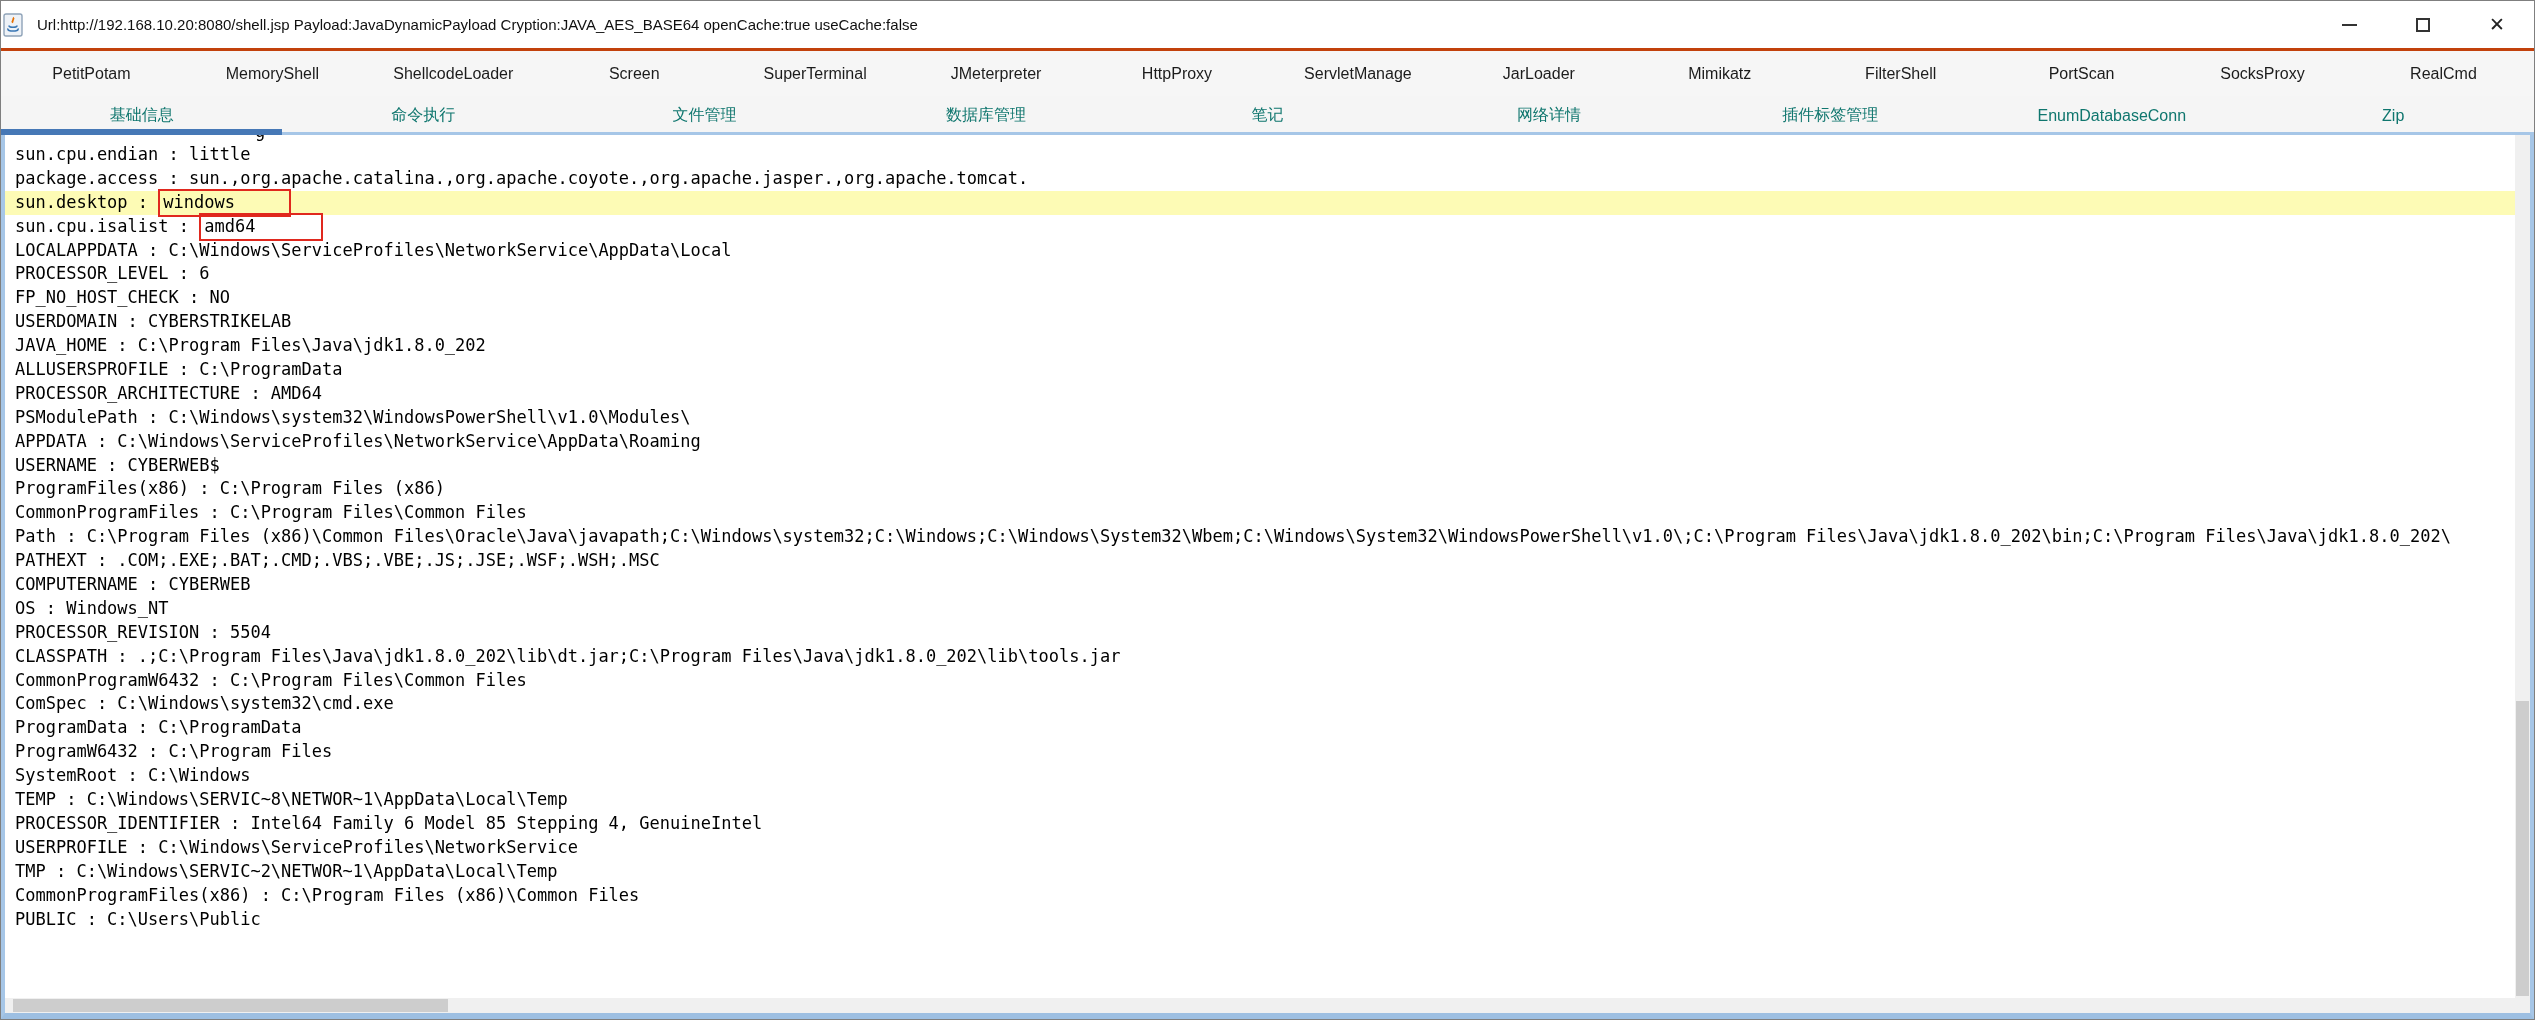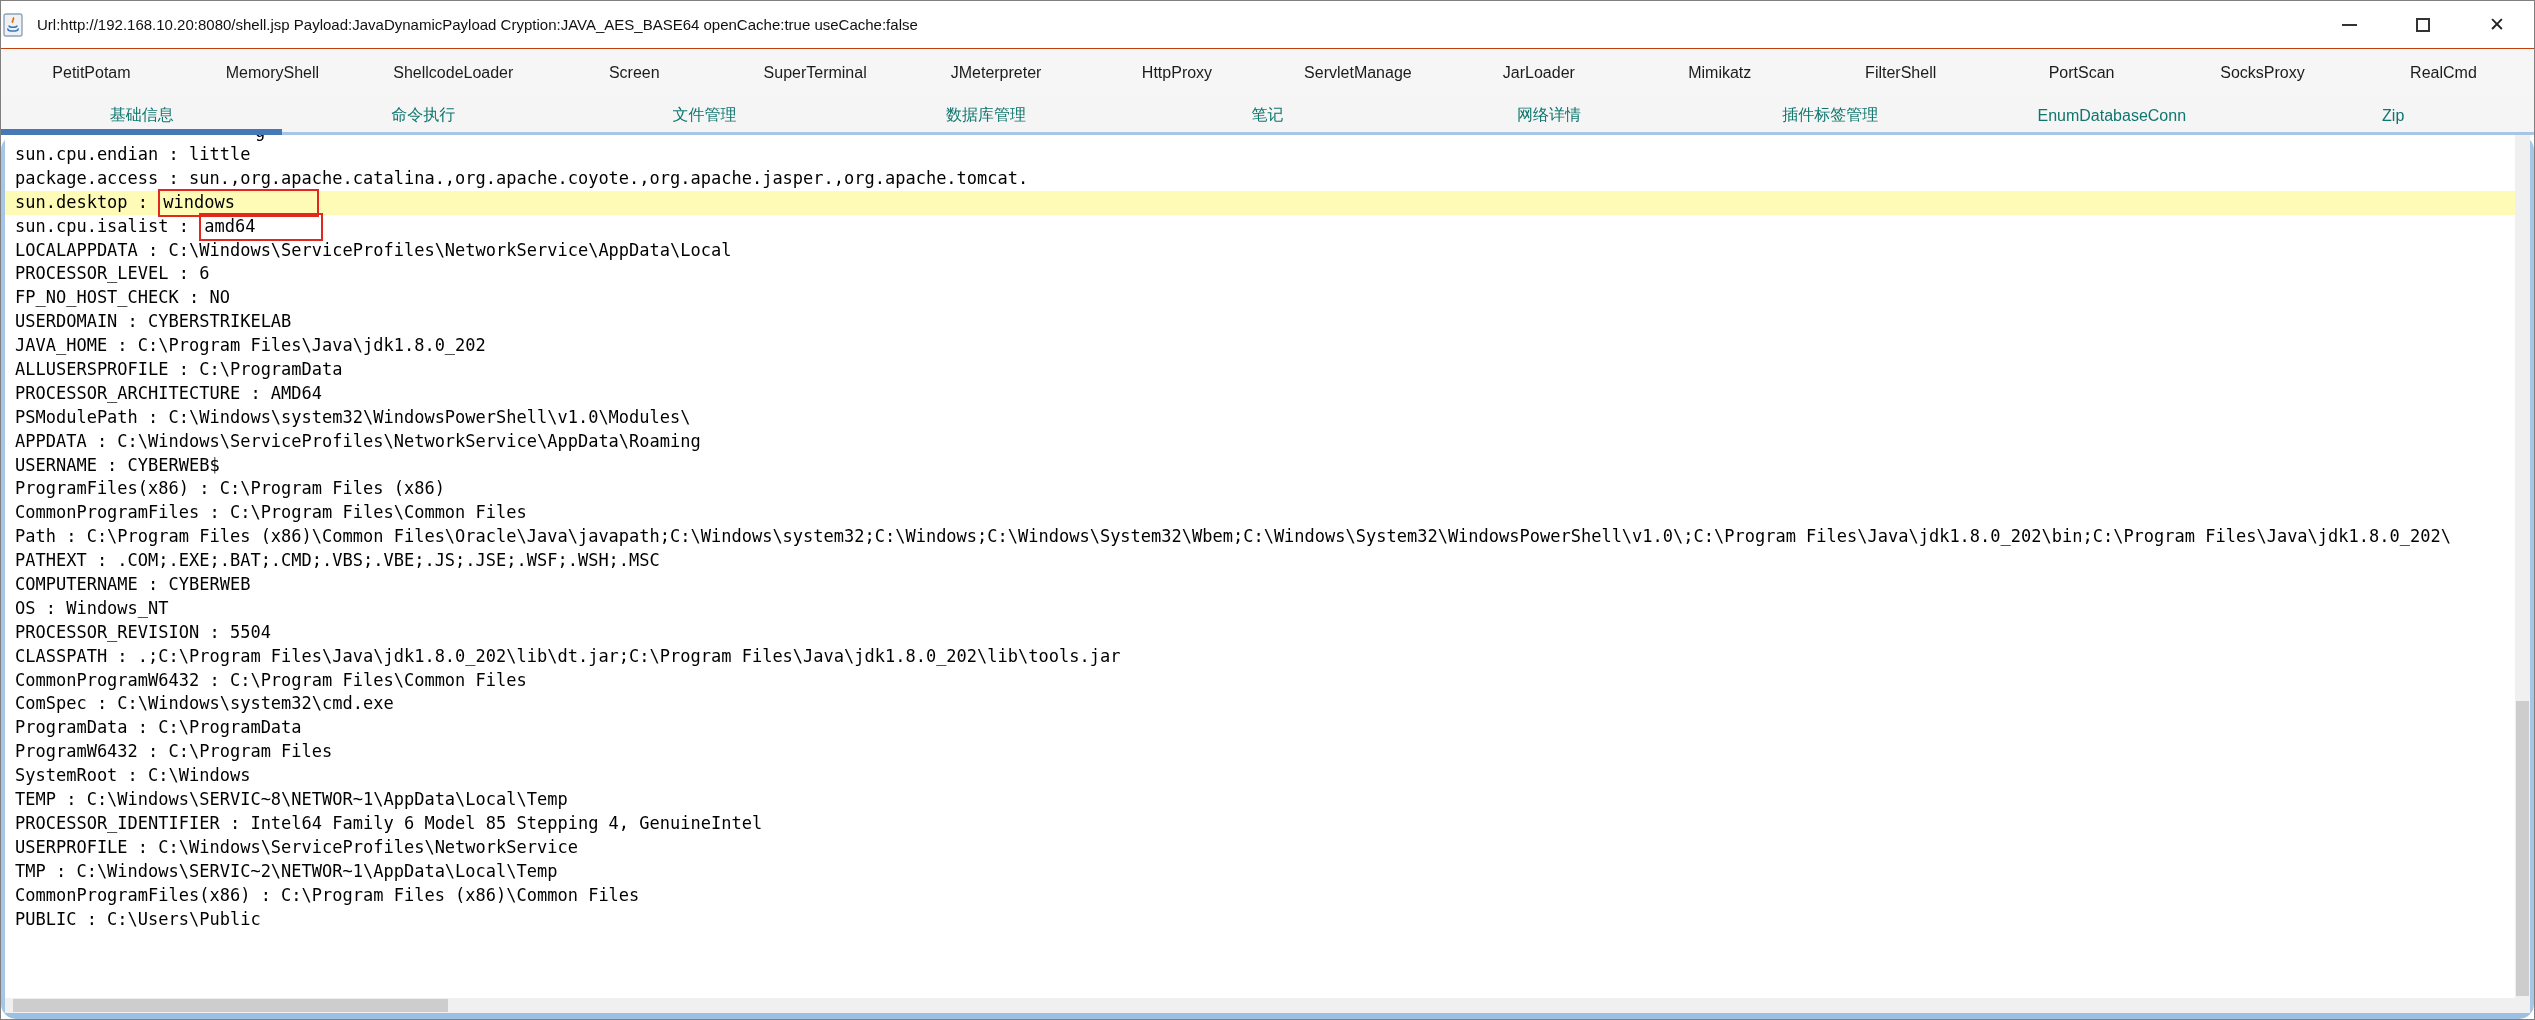--- a/index.html
+++ b/index.html
@@ -12,38 +12,38 @@
   
   .titlebar { height:47px; background:#ffffff; display:flex; align-items:center; }
   .app-icon { width:24px; height:24px; flex:0 0 auto; }
   .title-text { margin-left:12px; font-size:15px; color:#101010; white-space:nowrap; }
   .controls { margin-left:auto; display:flex; height:100%; }
   .ctrl { width:74px; height:100%; display:flex; align-items:center; justify-content:center; cursor:default; }
   .min-glyph { display:block; width:15px; height:0; border-top:2px solid #333; }
   .max-glyph { display:block; width:14px; height:14px; border:2px solid #333; background:transparent; }
   .close-glyph { font-size:19px; color:#222; font-weight:400; line-height:1; }
   
-  .menu-bar { height:48px; background:#f6f6f6; border-top:1px solid #c2410c; display:flex; align-items:center; }
+  .menu-bar { height:48px; background:#f6f6f6; border-top:3px solid #c2410c; display:flex; align-items:center; }
   .menu-item { flex:1 1 0; text-align:center; font-size:16px; color:#1c1c1c; white-space:nowrap; cursor:default; }
   
   .tab-bar { height:39px; background:#f5f5f5; display:flex; align-items:center; position:relative; }
   .tab { flex:1 1 0; text-align:center; font-size:16px; color:#0f766e; white-space:nowrap; cursor:default; position:relative; z-index:3; }
   .tab-baseline { position:absolute; left:0; right:0; bottom:0; height:3px; background:#a6c6e7; z-index:1; }
   .tab-underline { position:absolute; bottom:0; height:6px; width:calc(100% / 9); background:#4678b6; z-index:2; }
   
   .content {
     position:relative; height:884px; background:#ffffff;
-    border-left:4px solid #a6c6e7; border-right:4px solid #a6c6e7; border-bottom:6px solid #9dbfe2;border-radius:15px;
+    border-left:4px solid #a6c6e7; border-right:4px solid #a6c6e7; border-bottom:6px solid #9dbfe2;
   }
   .text-region { position:absolute; left:0; top:0; right:15px; bottom:15px; overflow:hidden; background:#fff; }
   .t-clip { height:8px; overflow:hidden; position:relative; }
   .t-clip span { position:absolute; top:-15px; left:250px; font:17px/23.9px "DejaVu Sans Mono", monospace; color:#000; }
   .t-line { font:17px/23.9px "DejaVu Sans Mono", monospace; color:#000; white-space:pre; padding-left:10px; height:23.9px; }
   .t-line.hl { background:#fdfbb5; }
-  .red-box { display:inline-block; border:2px solid #e0281e; padding:0 82px 0 3px; margin:-4px 0; }
+  .red-box { display:inline-block; border:2px solid #e0281e; padding:0 54px 0 3px; margin:-4px 0; }
   .red-box.wide { padding-right:66px; }
   
   .vscroll { position:absolute; top:0; right:0; width:15px; bottom:15px; background:#f0f0f0; }
   .vthumb { position:absolute; left:1px; right:1px; bottom:2px; height:295px; background:#cdcdcd; }
   .hscroll { position:absolute; left:0; bottom:0; right:15px; height:15px; background:#f0f0f0; }
   .hthumb { position:absolute; top:1px; bottom:1px; left:8px; width:435px; background:#cdcdcd; }
   .sb-corner { position:absolute; right:0; bottom:0; width:15px; height:15px; background:#f0f0f0; }
 </style>
 </head>
 <body>

